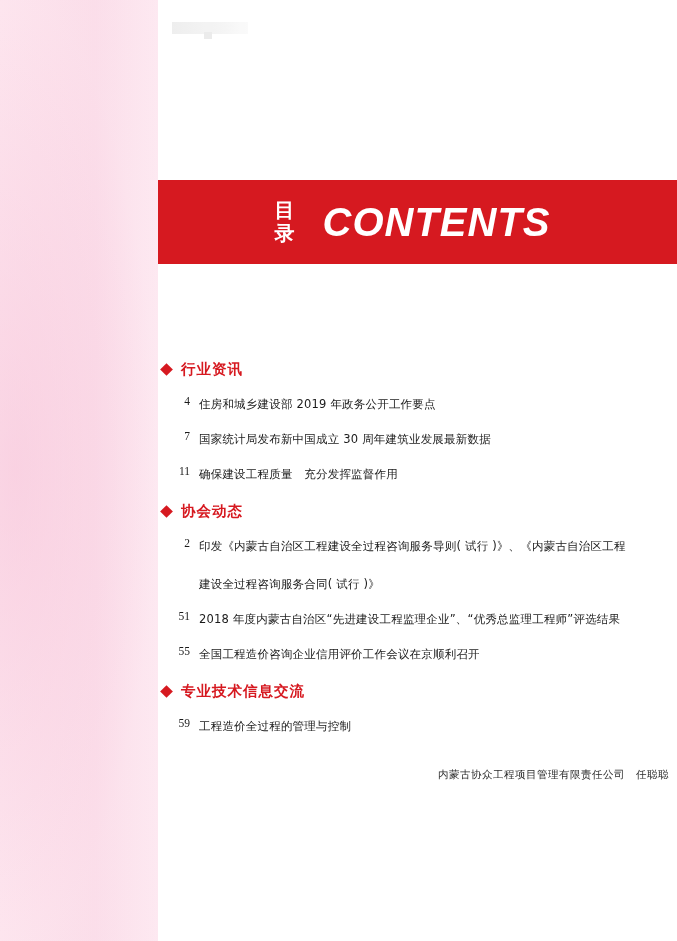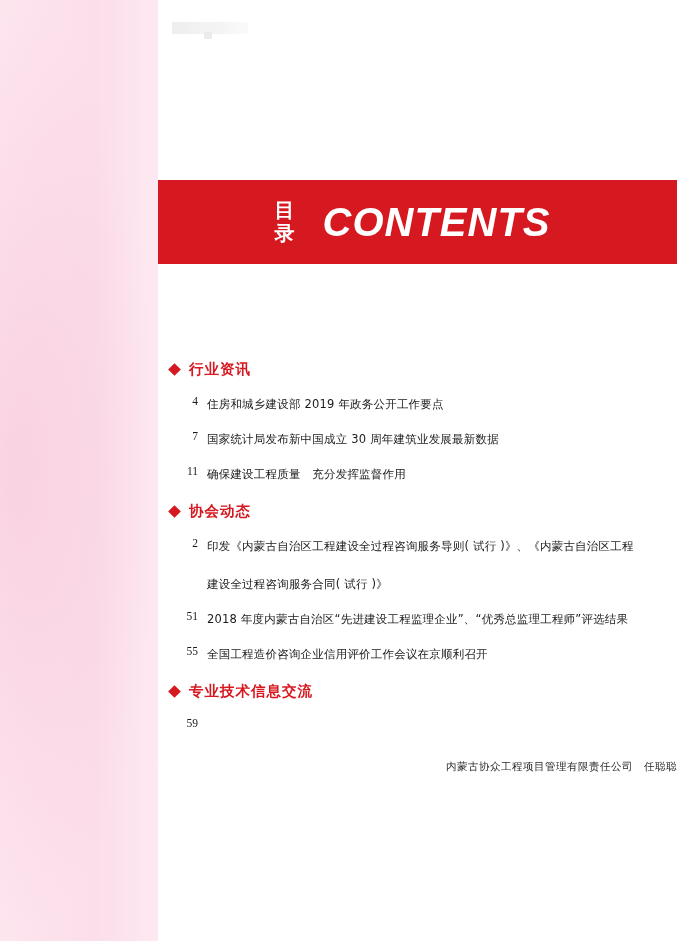--- a/index.html
+++ b/index.html
@@ -88,21 +88,21 @@
     color: #ffffff;
     font-size: 40px;
     font-weight: 700;
     font-style: italic;
     letter-spacing: 1px;
     font-family: "Liberation Sans", sans-serif;
   }
   
   .content {
     position: absolute;
-    left: 158px;
+    left: 150px;
     top: 352px;
     width: 519px;
   }
   .section {
     margin-bottom: 2px;
   }
   .section-head {
     display: flex;
     align-items: center;
     padding: 8px 0 8px 12px;
@@ -220,19 +220,20 @@
       </div>
     </div>
 
     <div class="section">
       <div class="section-head">
         <span class="diamond"></span>
         <span class="section-title">专业技术信息交流</span>
       </div>
       <div class="entry">
         <span class="entry-page">59</span>
+        <span class="entry-title">工程造价全过程的管理与控制</span>
       </div>
     </div>
 
     <div class="byline">内蒙古协众工程项目管理有限责任公司　任聪聪</div>
 
   </div>
 </div>
 
 </body></html>

